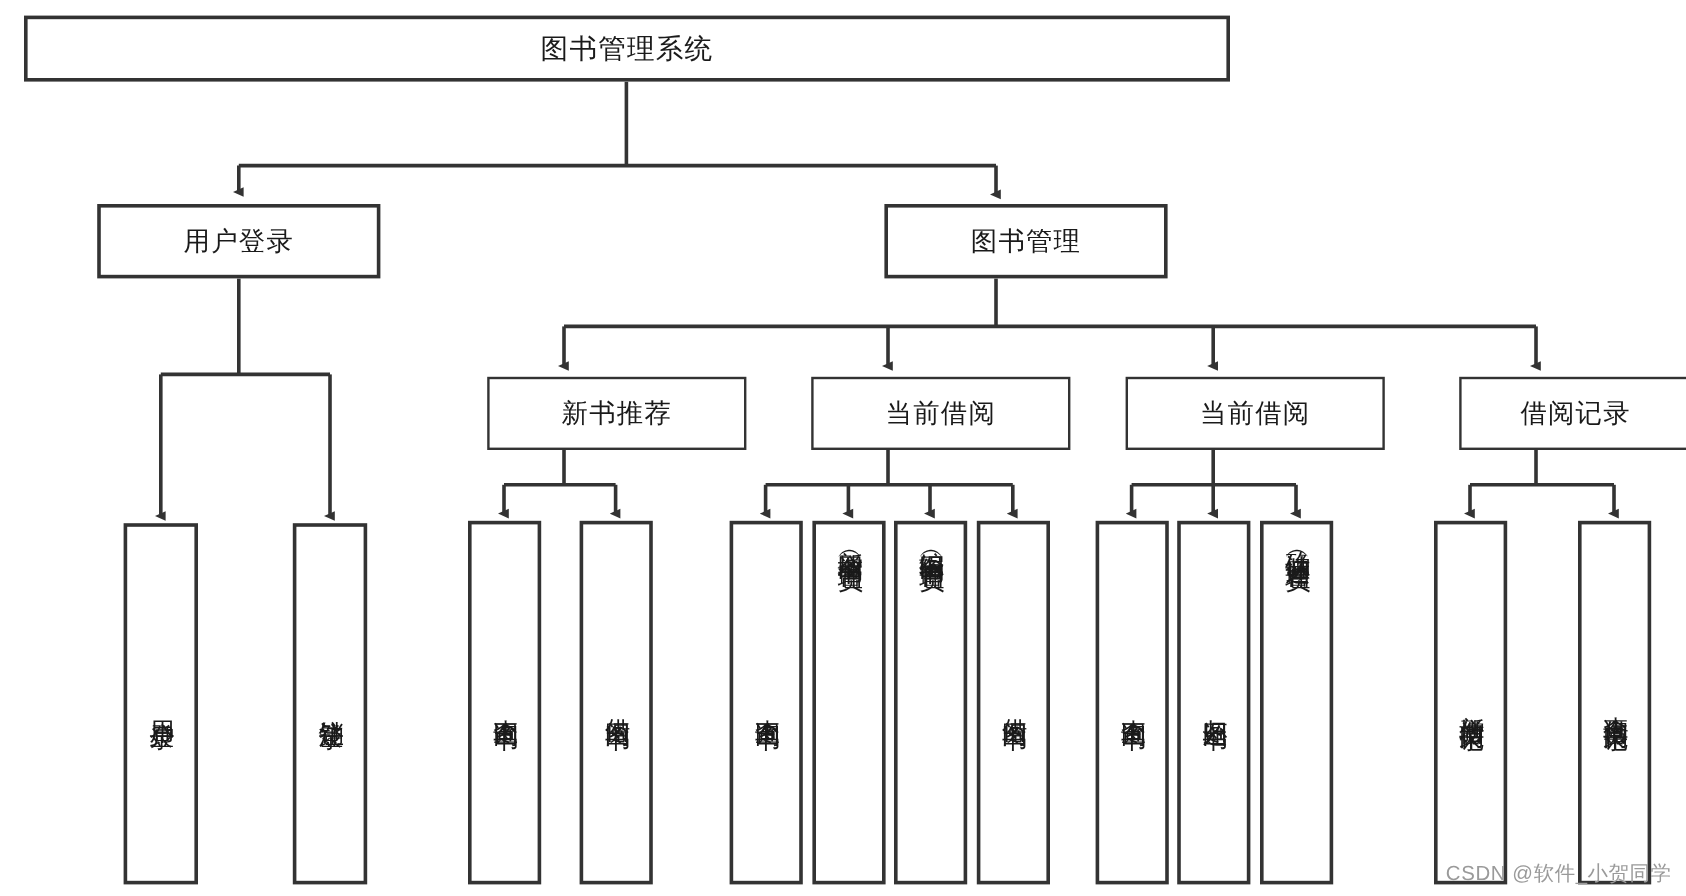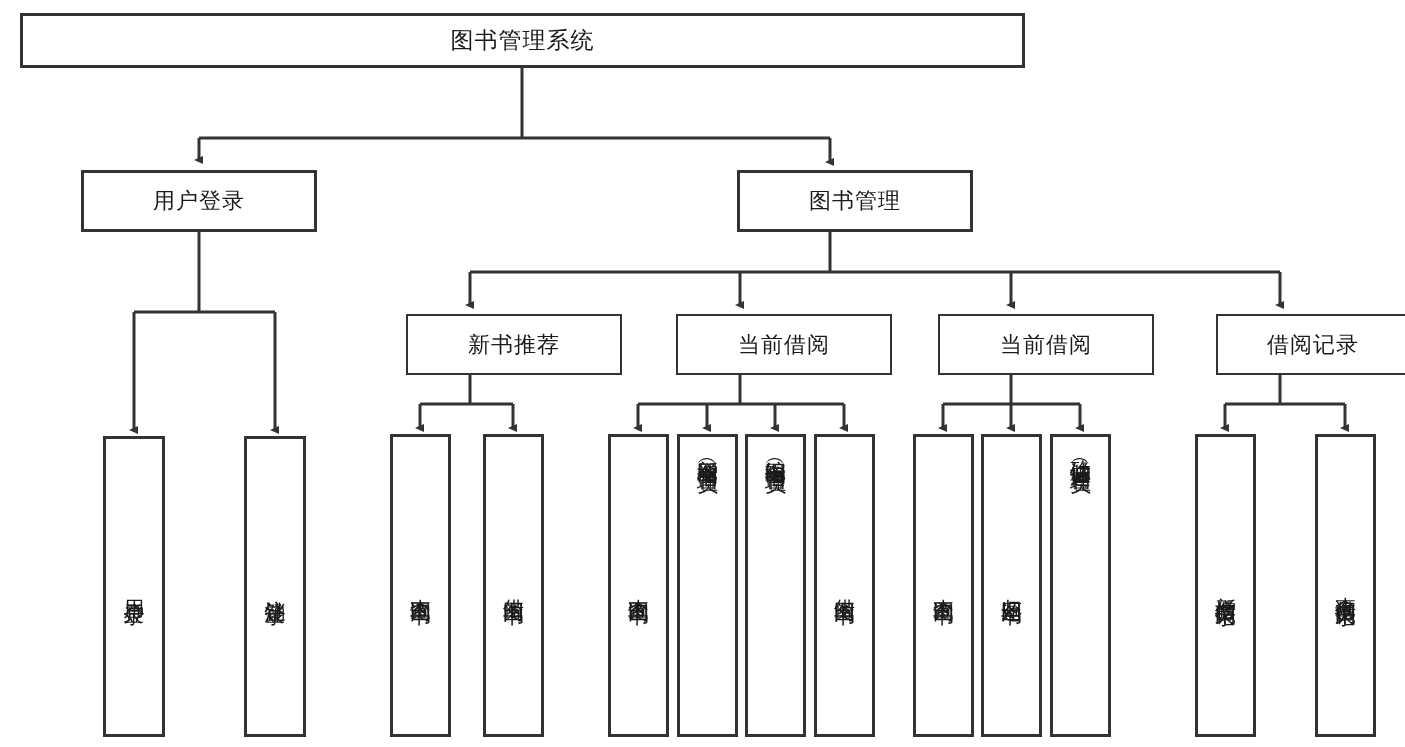--- a/index.html
+++ b/index.html
@@ -199,14 +199,15 @@
     <span class="label">确认归还（管理员）</span>
   </div>
 
   <div class="node leaf center-text" style="left:1195px; top:434px; width:61px; height:303px;">
     <span class="label">新增借阅记录</span>
   </div>
   <div class="node leaf center-text" style="left:1315px; top:434px; width:61px; height:303px;">
     <span class="label">查询借阅记录</span>
   </div>
 
+  <div id="watermark">CSDN @软件_小贺同学</div>
 
 </div>
 
 </body></html>

